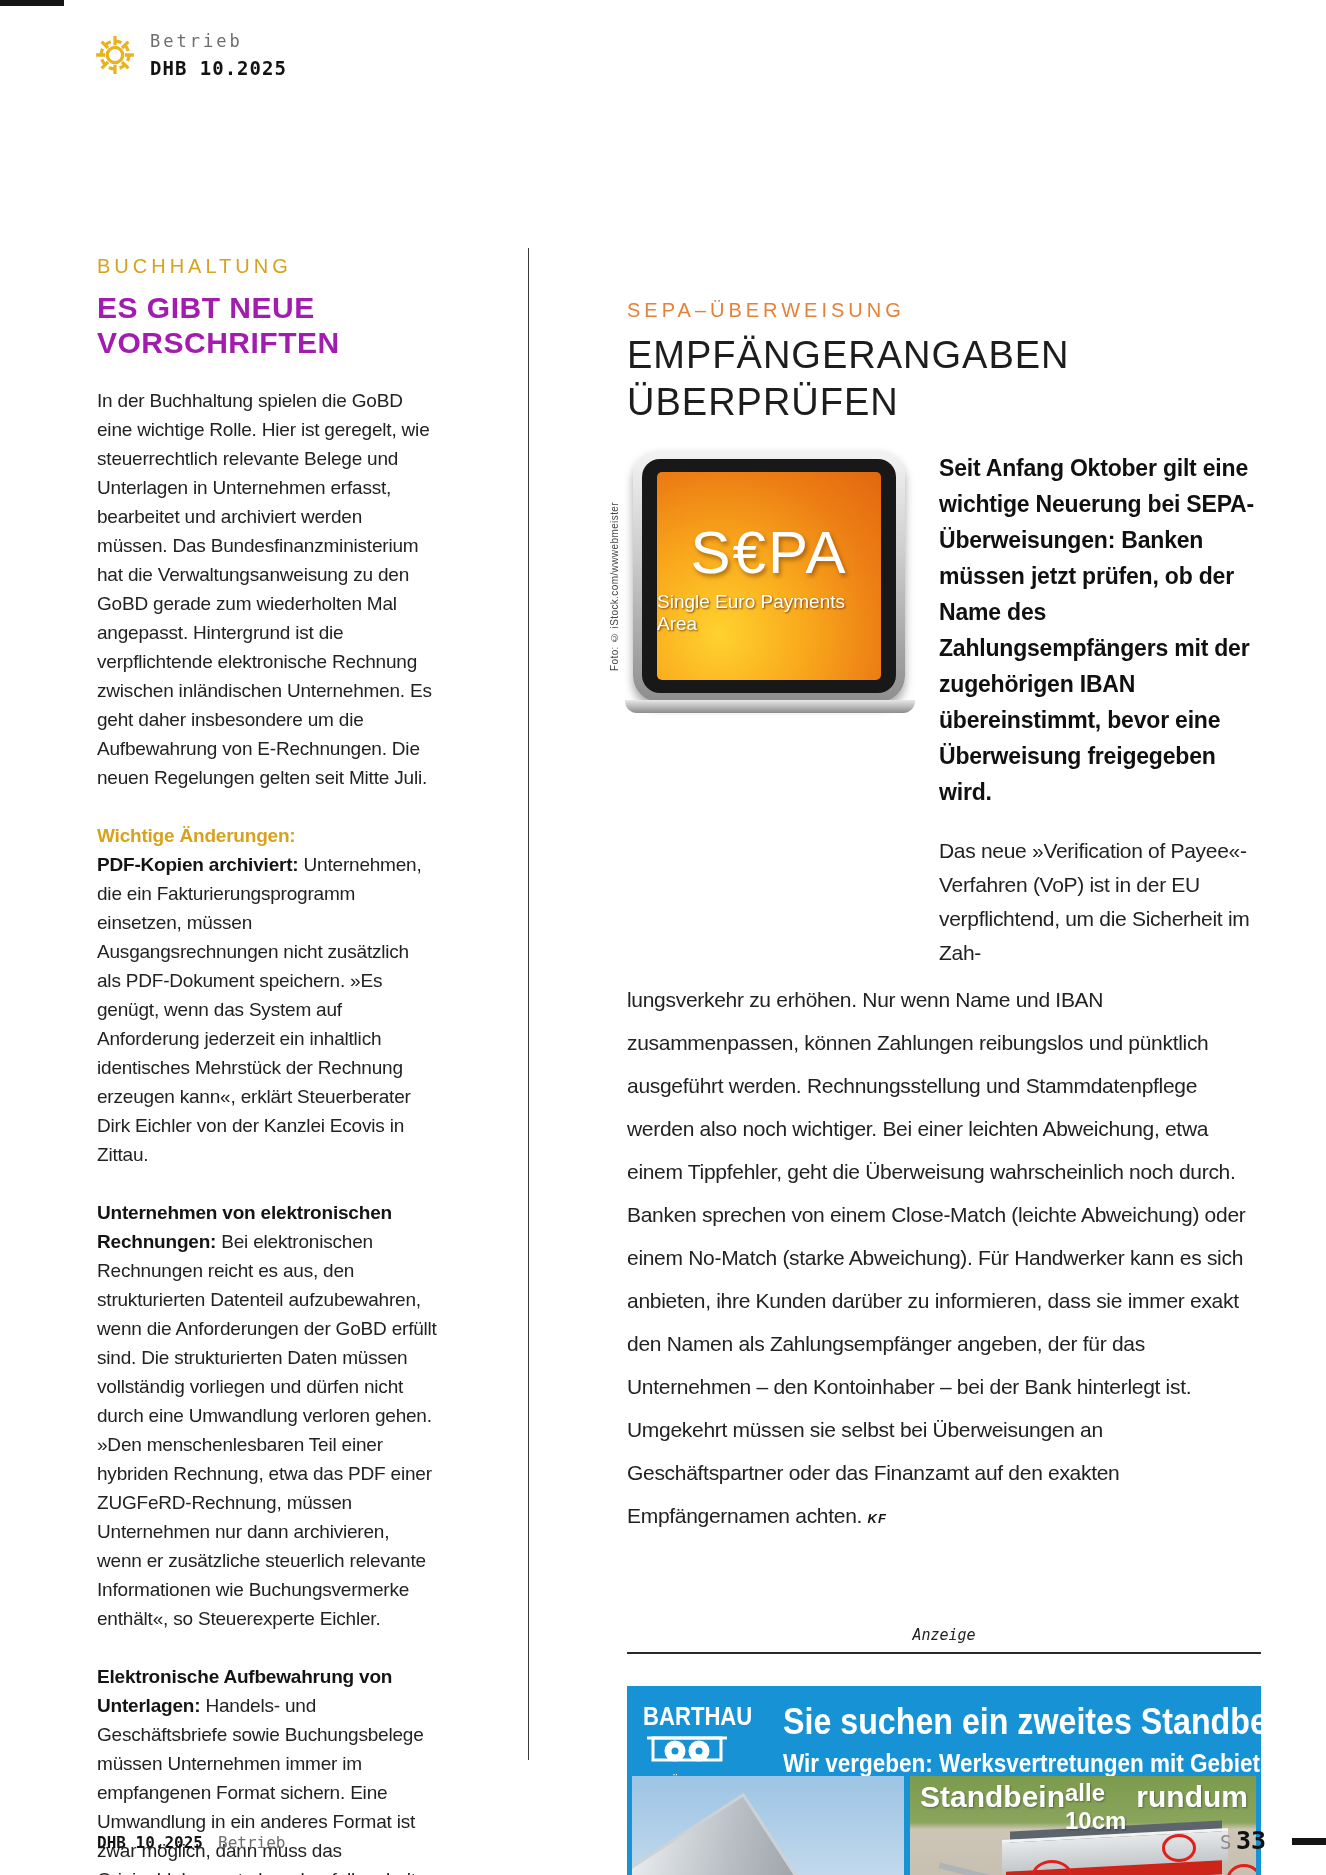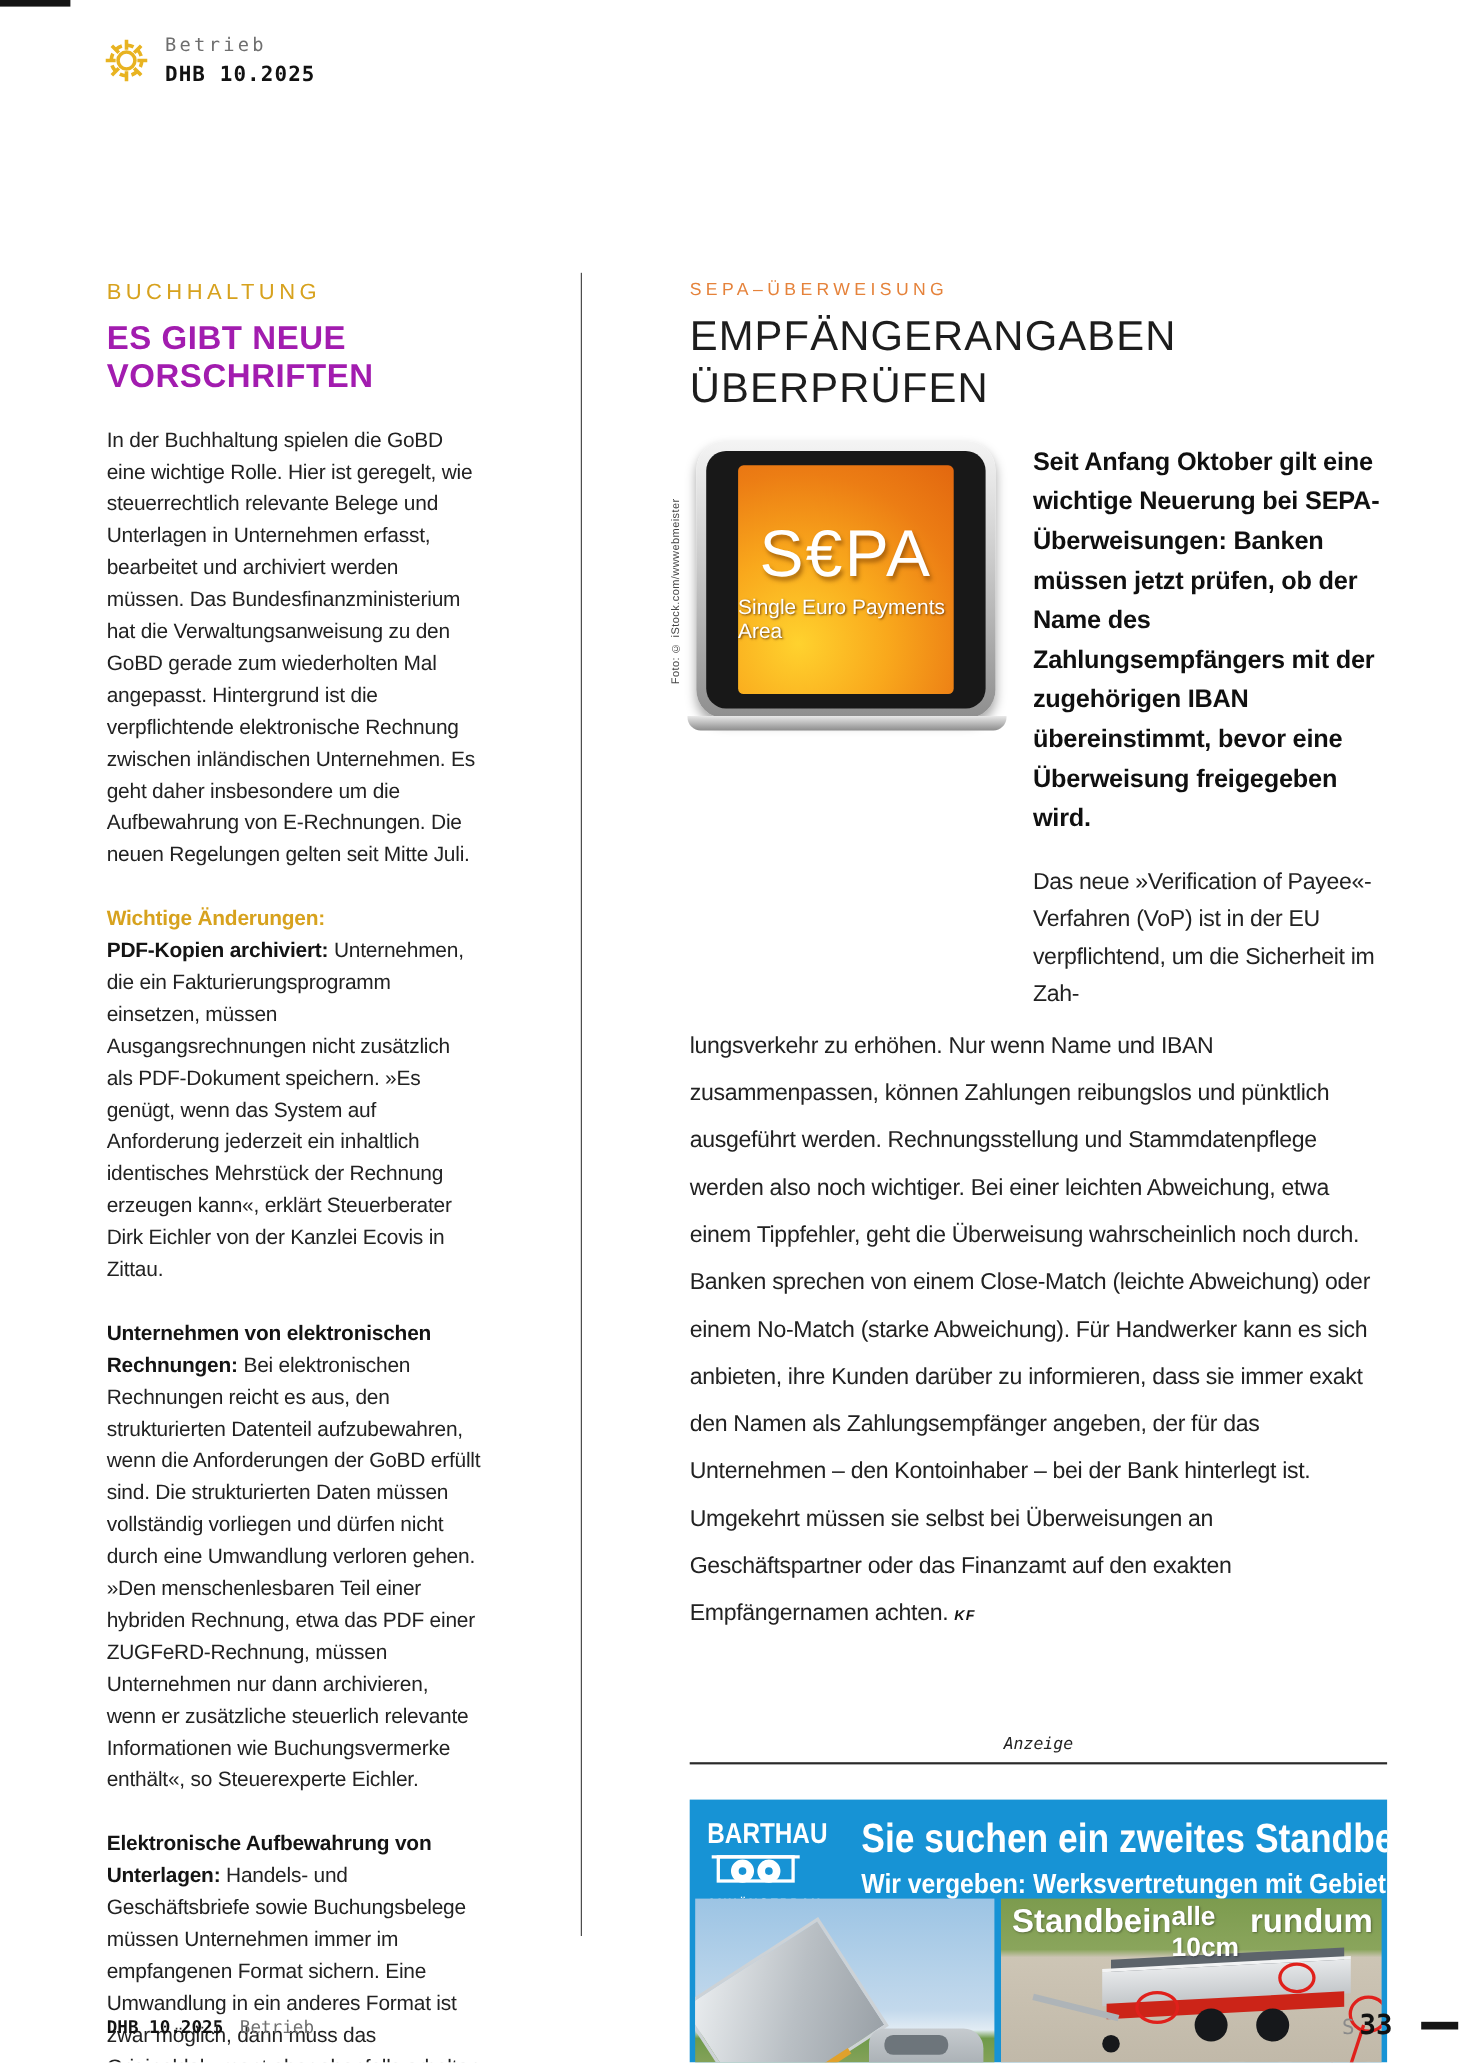--- a/index.html
+++ b/index.html
@@ -20,31 +20,31 @@
   .left-col{position:absolute;left:97px;top:255px;width:340px;}
   .kicker{font-size:20px;letter-spacing:4px;color:#D7A21E;margin-bottom:12px;}
   .l-title{font-size:30px;line-height:35px;font-weight:800;color:#a21caf;letter-spacing:.5px;}
   .l-body{margin-top:26px;font-size:19px;line-height:29px;letter-spacing:-.2px;color:#222;}
   .l-body p{margin:0 0 29px 0;}
   .subhead{font-size:19px;font-weight:bold;color:#D7A21E;margin:0 0 0 0;}
   .lead{font-weight:bold;color:#141414;}
   .kf{font-style:italic;font-weight:bold;font-size:13px;letter-spacing:1px;color:#141414;}
 
   .right-col{position:absolute;left:627px;top:255px;width:634px;}
-  .kicker-o{font-size:16px;letter-spacing:4px;color:#E5823A;margin-bottom:10px;}
+  .kicker-o{font-size:20px;letter-spacing:4px;color:#E5823A;margin-bottom:10px;margin-top:44px;}
   .r-title{font-size:38px;line-height:47px;font-weight:300;letter-spacing:1px;color:#1d1d1d;}
 
   .media-row{position:relative;margin-top:24px;display:flex;}
   .credit{position:absolute;left:-18px;top:52px;writing-mode:vertical-rl;transform:rotate(180deg);
           font-size:10px;color:#444;letter-spacing:.4px;}
   .device-wrap{width:282px;flex:none;}
   .device{width:272px;height:252px;margin-left:6px;border-radius:26px;
           background:linear-gradient(180deg,#f4f4f4 0%,#c9c9c9 45%,#8e8e8e 100%);
           box-shadow:0 6px 10px rgba(0,0,0,.35);padding:9px;box-sizing:border-box;}
-  .bezel{width:100%;height:100%;background:#181818;border-radius:18px;padding:13px 29px;box-sizing:border-box;}
+  .bezel{width:100%;height:100%;background:#181818;border-radius:18px;padding:13px 15px;box-sizing:border-box;}
   .screen{width:100%;height:100%;border-radius:5px;display:flex;flex-direction:column;
           align-items:center;justify-content:center;
           background:radial-gradient(circle at 28% 78%,#ffd22e 0%,#f9a81c 38%,#ec7d14 72%,#e2670f 100%);}
   .sepa-word{font-size:60px;color:#fff;letter-spacing:2px;text-shadow:2px 3px 4px rgba(110,55,0,.55);}
   .sepa-sub{font-size:19px;color:#fff;margin-top:4px;text-shadow:1px 1px 2px rgba(90,45,0,.85);}
   .device-base{width:290px;height:13px;margin:-2px 0 0 -2px;border-radius:0 0 12px 12px;
                background:linear-gradient(180deg,#e8e8e8,#8d8d8d);}
   .intro-block{margin-left:30px;width:322px;}
   .r-intro{font-size:23px;line-height:36px;font-weight:bold;color:#101010;letter-spacing:-.2px;}
   .r-bodystart{margin-top:24px;font-size:21px;line-height:34px;letter-spacing:-.3px;color:#222;}

